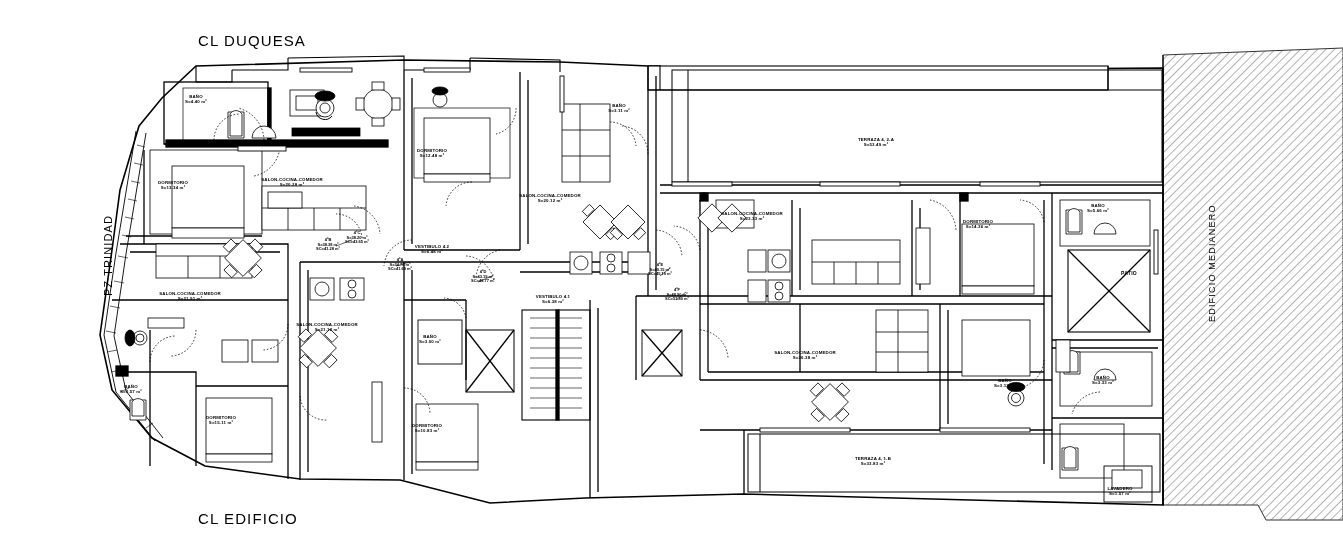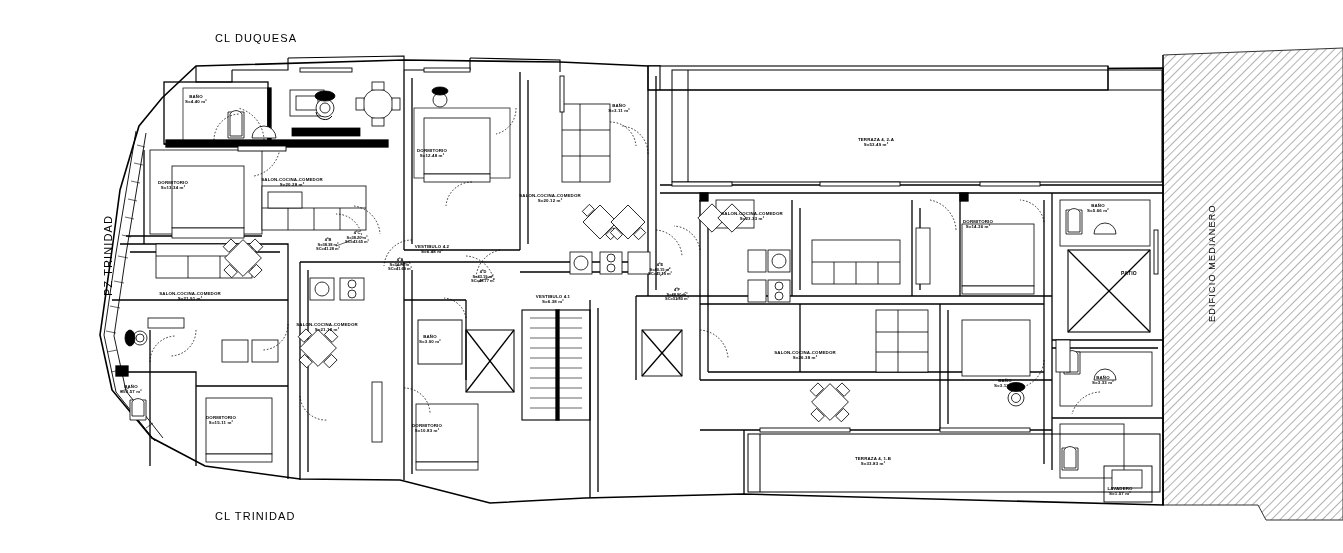--- a/index.html
+++ b/index.html
@@ -1,20 +1,20 @@
 <!DOCTYPE html>
 <html><head>
 <meta charset="utf-8">
 <style>
   html,body{margin:0;padding:0;background:#ffffff;}
   body{font-family:"Liberation Sans",sans-serif;}
   #plan{position:relative;width:1343px;height:553px;background:#ffffff;overflow:hidden;}
   #plan svg{position:absolute;left:0;top:0;}
   .lbl{position:absolute;font-family:"Liberation Sans",sans-serif;color:#000;white-space:nowrap;line-height:1.15;}
-  .street{font-size:11px;letter-spacing:1.1px;margin-left:17px;}
+  .street{font-size:15px;letter-spacing:1.1px;}
   .street-v{font-size:11px;letter-spacing:1.1px;transform-origin:0 0;}
   .room{font-size:4.4px;letter-spacing:.15px;text-align:center;font-weight:bold;}
   .room .a{display:block;}
   .tiny{font-size:4px;font-weight:bold;text-align:center;}
   .medianero{font-size:9px;letter-spacing:1.2px;transform-origin:0 0;}
   .patio{font-size:5px;font-weight:bold;letter-spacing:.3px;}
 </style>
 </head>
 <body>
 
@@ -420,21 +420,21 @@
   <g stroke="#000" stroke-width="0.6" fill="none">
     <line x1="336" y1="246" x2="352" y2="240"></line>
     <line x1="396" y1="266" x2="410" y2="262"></line>
     <line x1="478" y1="282" x2="492" y2="276"></line>
     <line x1="660" y1="276" x2="670" y2="268"></line>
     <line x1="676" y1="300" x2="686" y2="292"></line>
   </g>
 </svg>
 
 <div class="lbl street" style="left:198px;top:32px;">CL  DUQUESA</div>
-<div class="lbl street" style="left:198px;top:510px;">CL  TRINIDAD</div>
+<div class="lbl street" style="left:198px;top:510px;">CL  EDIFICIO</div>
 <div class="lbl street-v" style="left:102px;top:296px;transform:rotate(-90deg);">PZ  TRINIDAD</div>
 <div class="lbl medianero" style="left:1207px;top:322px;transform:rotate(-90deg);">EDIFICIO  MEDIANERO</div>
 
 <div id="room-labels">
       <div class="lbl room" style="left: 196px; top: 94px; transform: translateX(-50%);">
         <span class="a">BAÑO</span>
         <span class="a">S=4.40 m²</span>
       </div>
       <div class="lbl room" style="left: 173px; top: 180px; transform: translateX(-50%);">
         <span class="a">DORMITORIO</span>

